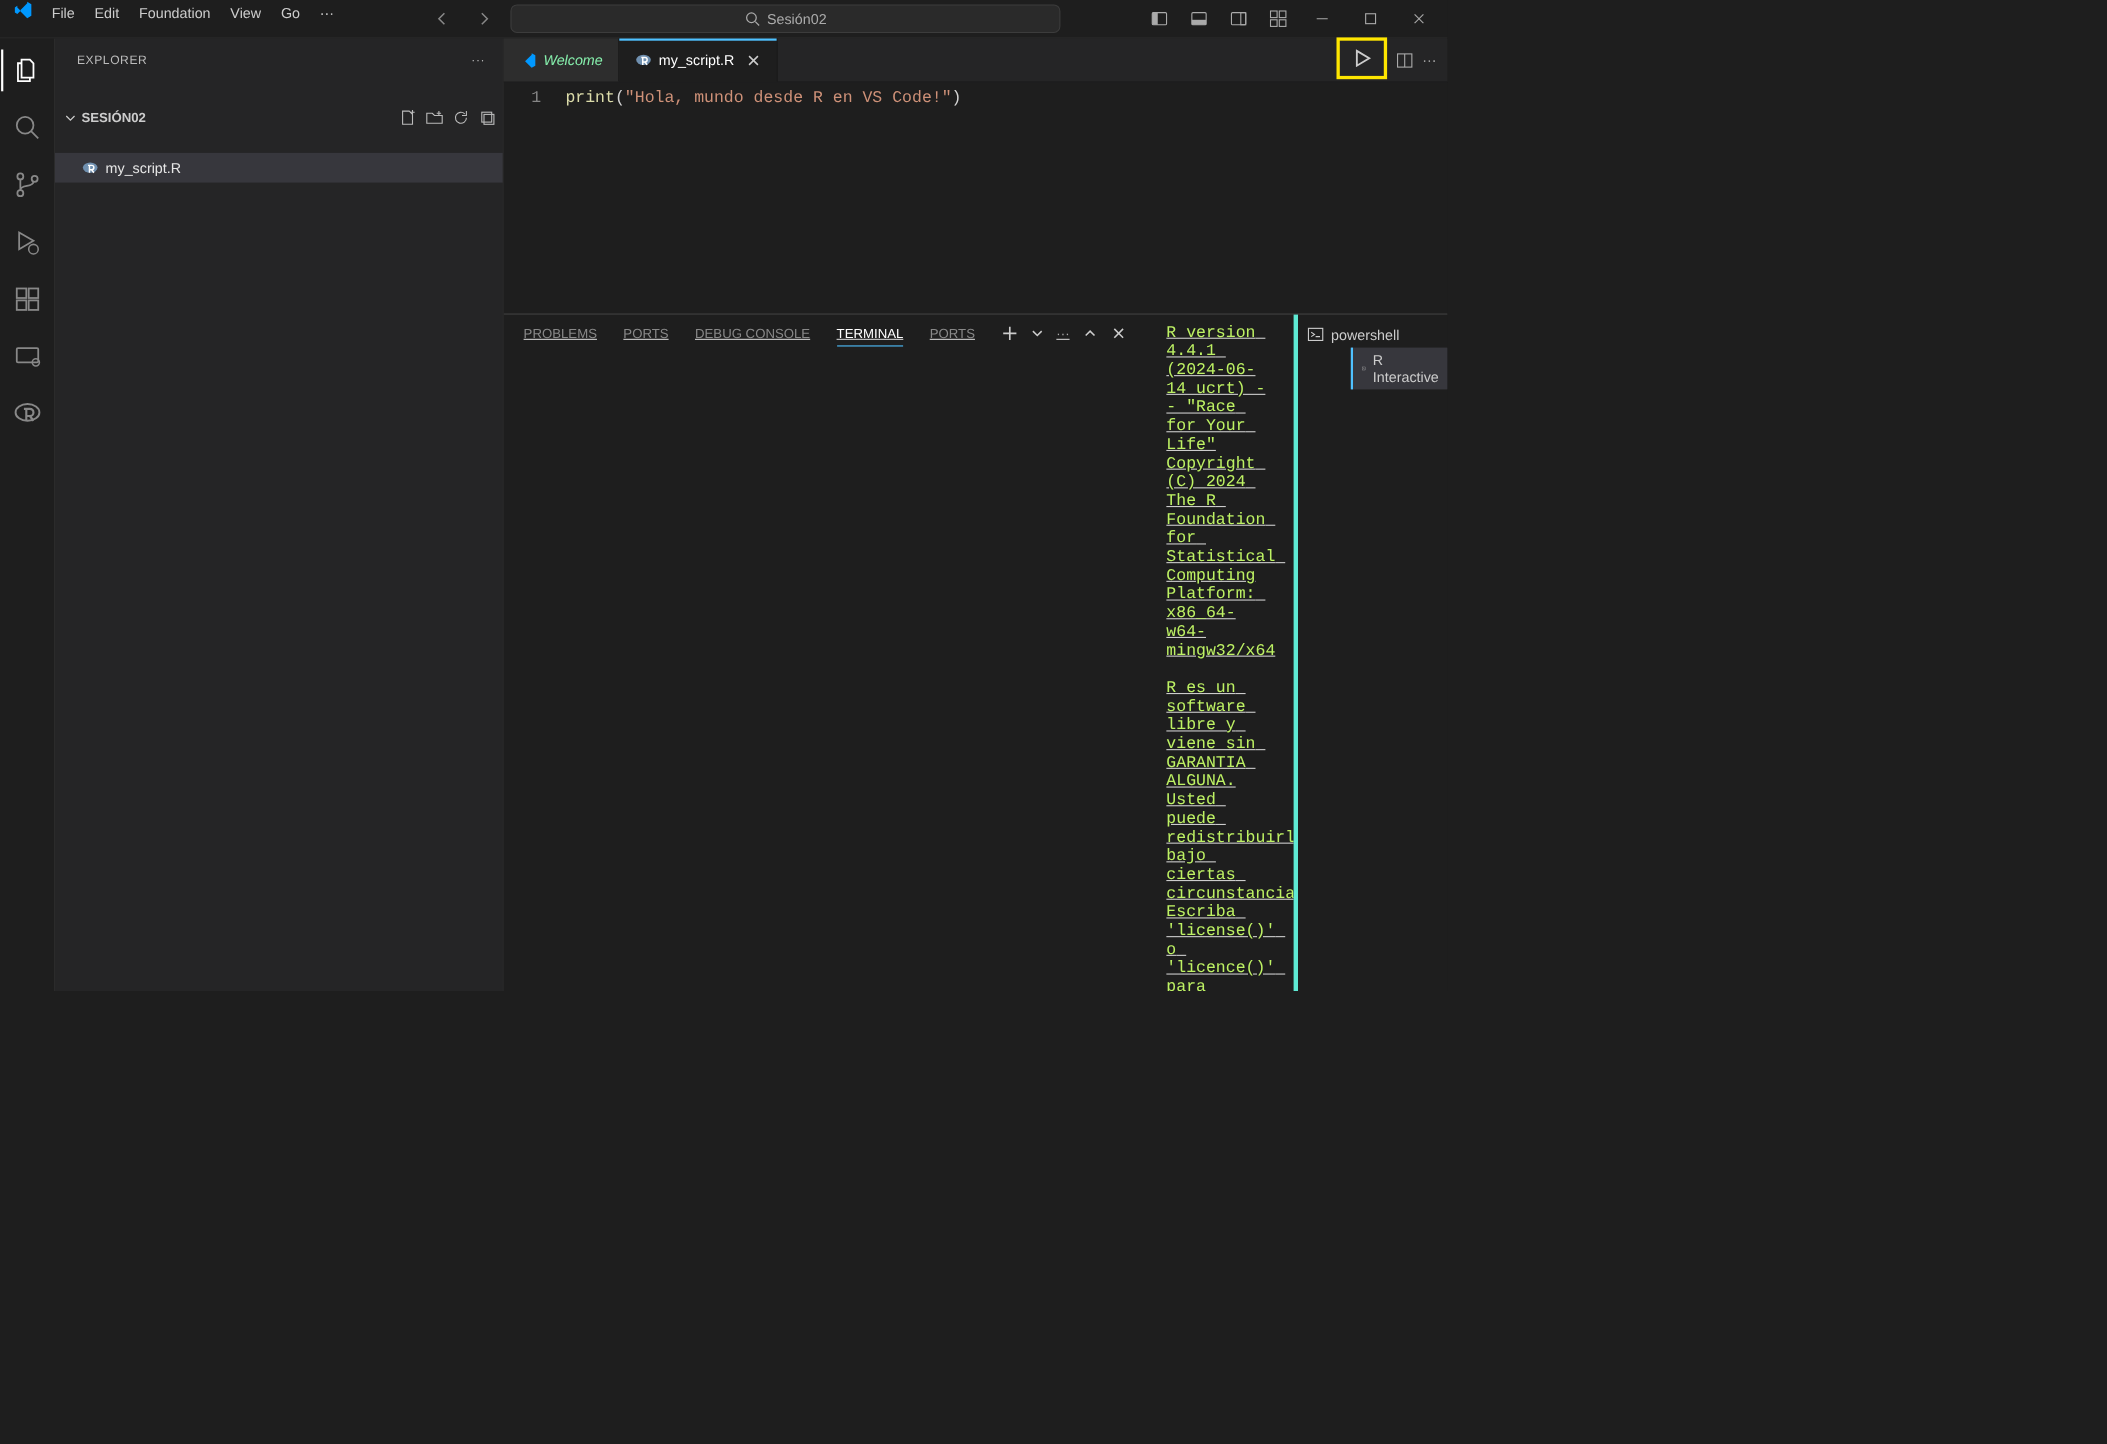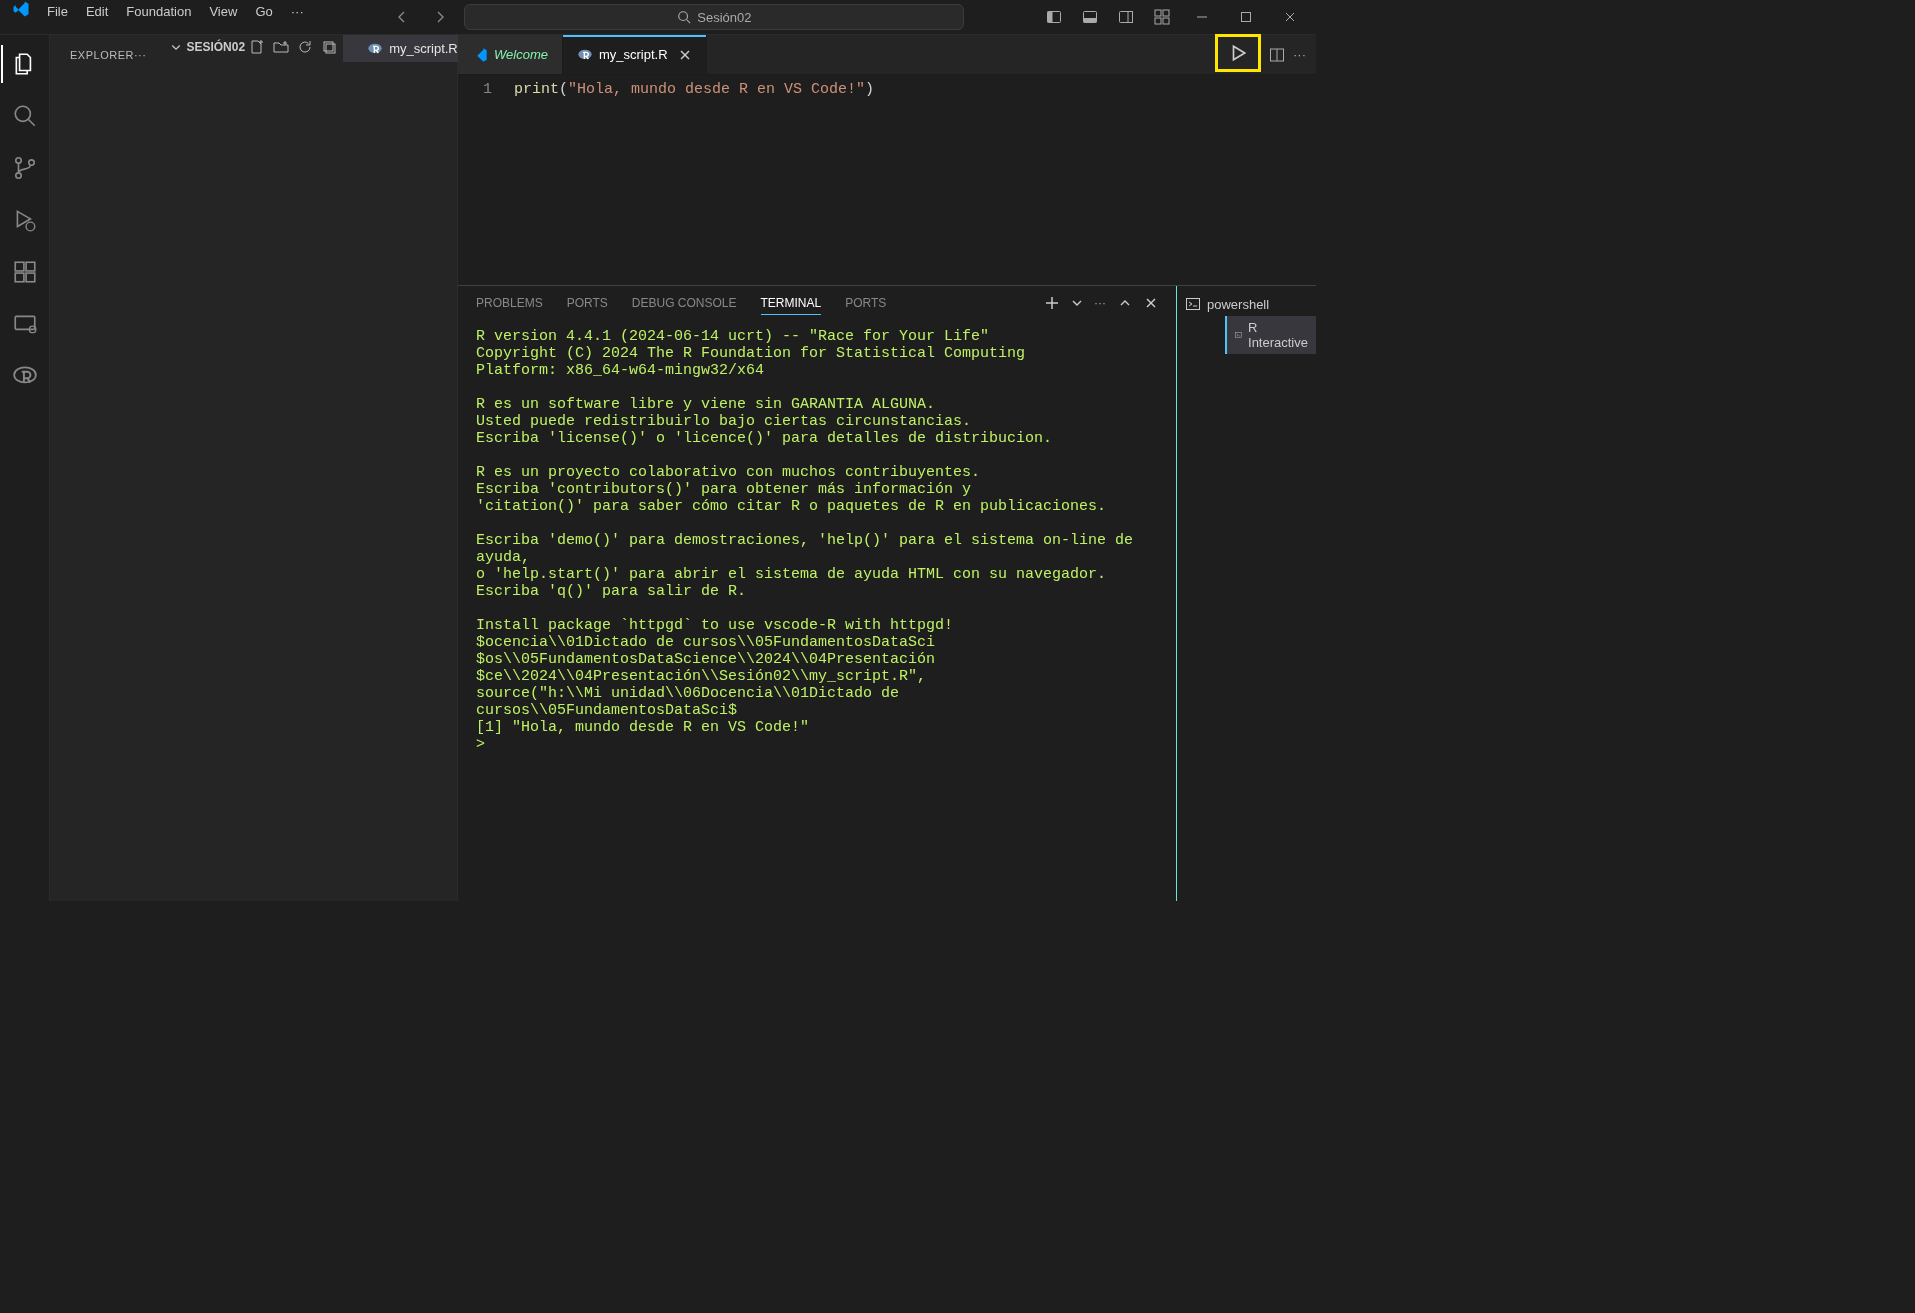--- a/index.html
+++ b/index.html
@@ -100,21 +100,22 @@
     width: 2px;
     background: #fff;
   }
 
   
   .sidebar {
     width: 408px;
     background: #252526;
     border-right: 1px solid #2b2b2b;
     display: flex;
-    flex-direction: row;
+    flex-direction: column;
+    gap: 20px;
   }
   .sidebar-header {
     height: 40px;
     display: flex;
     align-items: center;
     justify-content: space-between;
     padding: 0 16px 0 20px;
     color: #bbb;
     font-size: 11px;
     letter-spacing: 0.5px;
@@ -222,22 +223,23 @@
   .panel {
     flex: 1;
     border-top: 1px solid #414141;
     background: #1e1e1e;
     display: flex;
     min-height: 0;
   }
   .panel-main {
     flex: 1;
     display:flex;
-    flex-direction:column;
+    flex-direction:row;
     min-width:0;
+    text-decoration:underline;
   }
   .panel-tabs {
     height: 34px;
     display: flex;
     align-items: center;
     gap: 24px;
     padding: 0 18px;
     color: #888;
     font-size: 12px;
   }
@@ -249,21 +251,21 @@
     padding: 8px 18px 8px 18px;
     font-family: Consolas, "Courier New", monospace;
     font-size: 15px;
     line-height: 17px;
     color: #bef264;
     white-space: pre-wrap;
     overflow: hidden;
   }
   .term-sidebar {
     width: 140px;
-    border-left: 1px solid #5eead4;
+    border-left: 4px solid #5eead4;
     padding-top: 6px;
     font-size: 13px;
   }
   .term-item {
     display:flex; align-items:center; gap:6px;
     padding: 4px 8px;
     color:#ccc;
     cursor:pointer;
   }
   .term-item.active {

